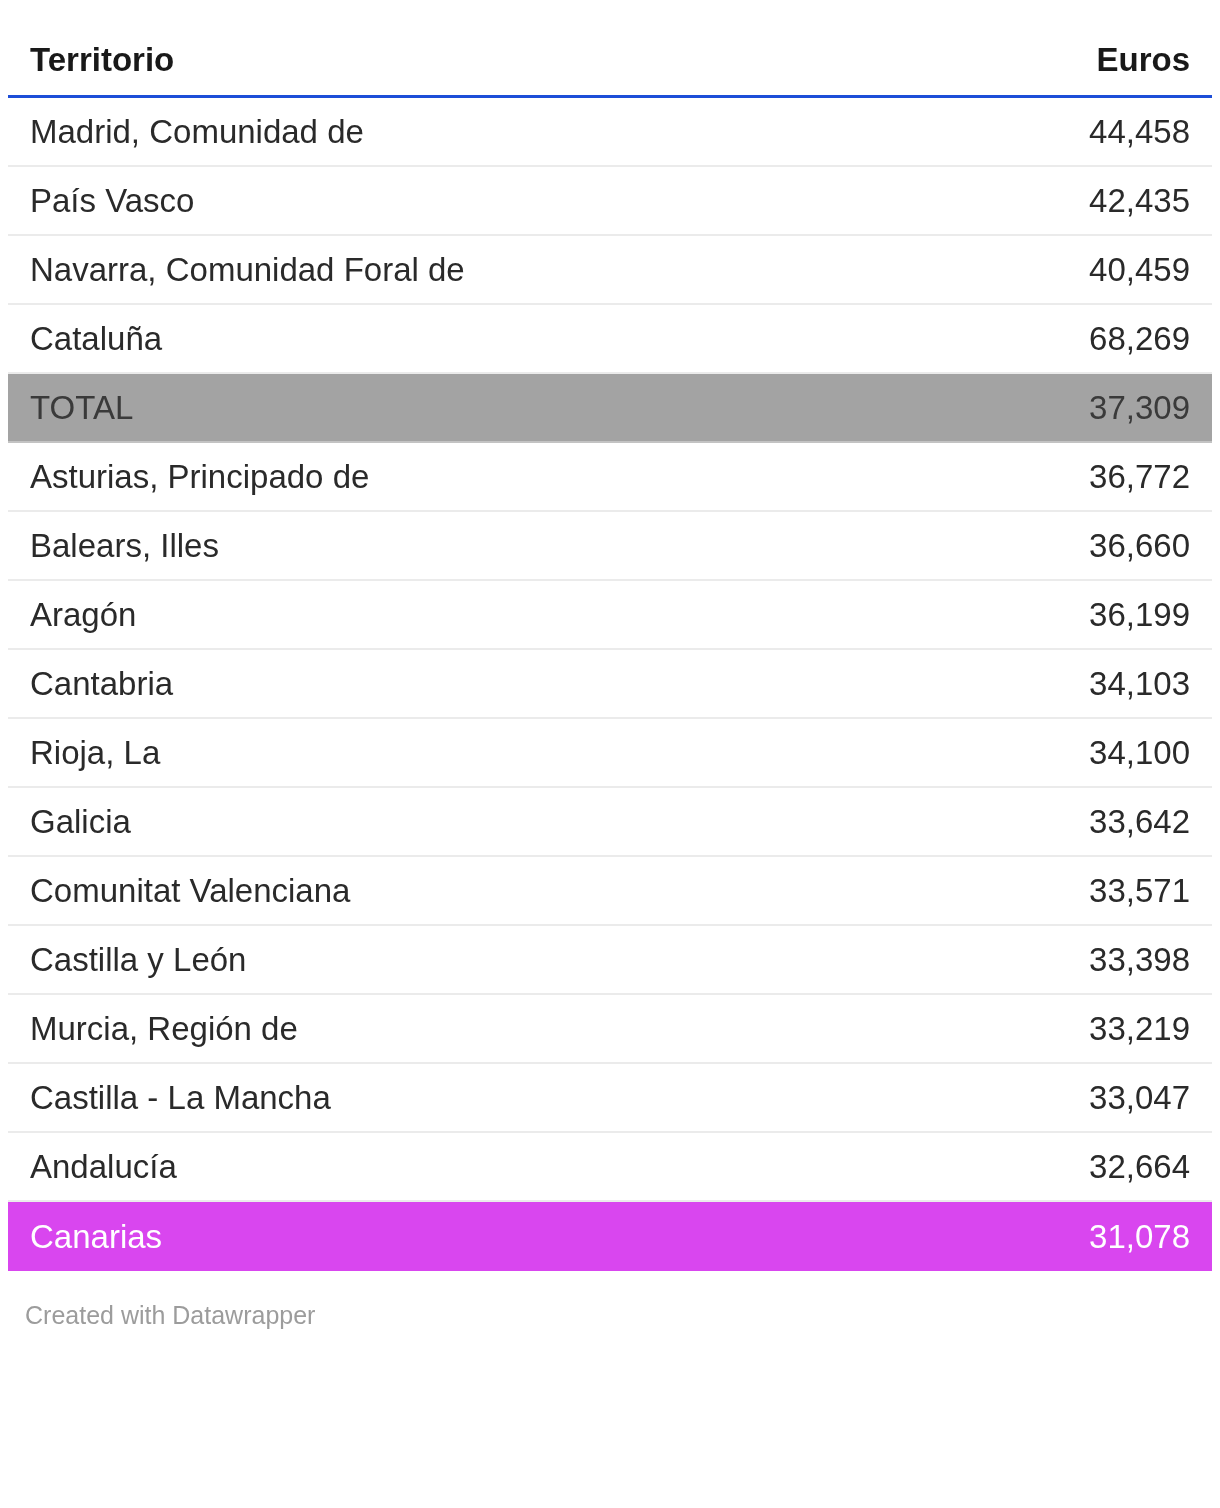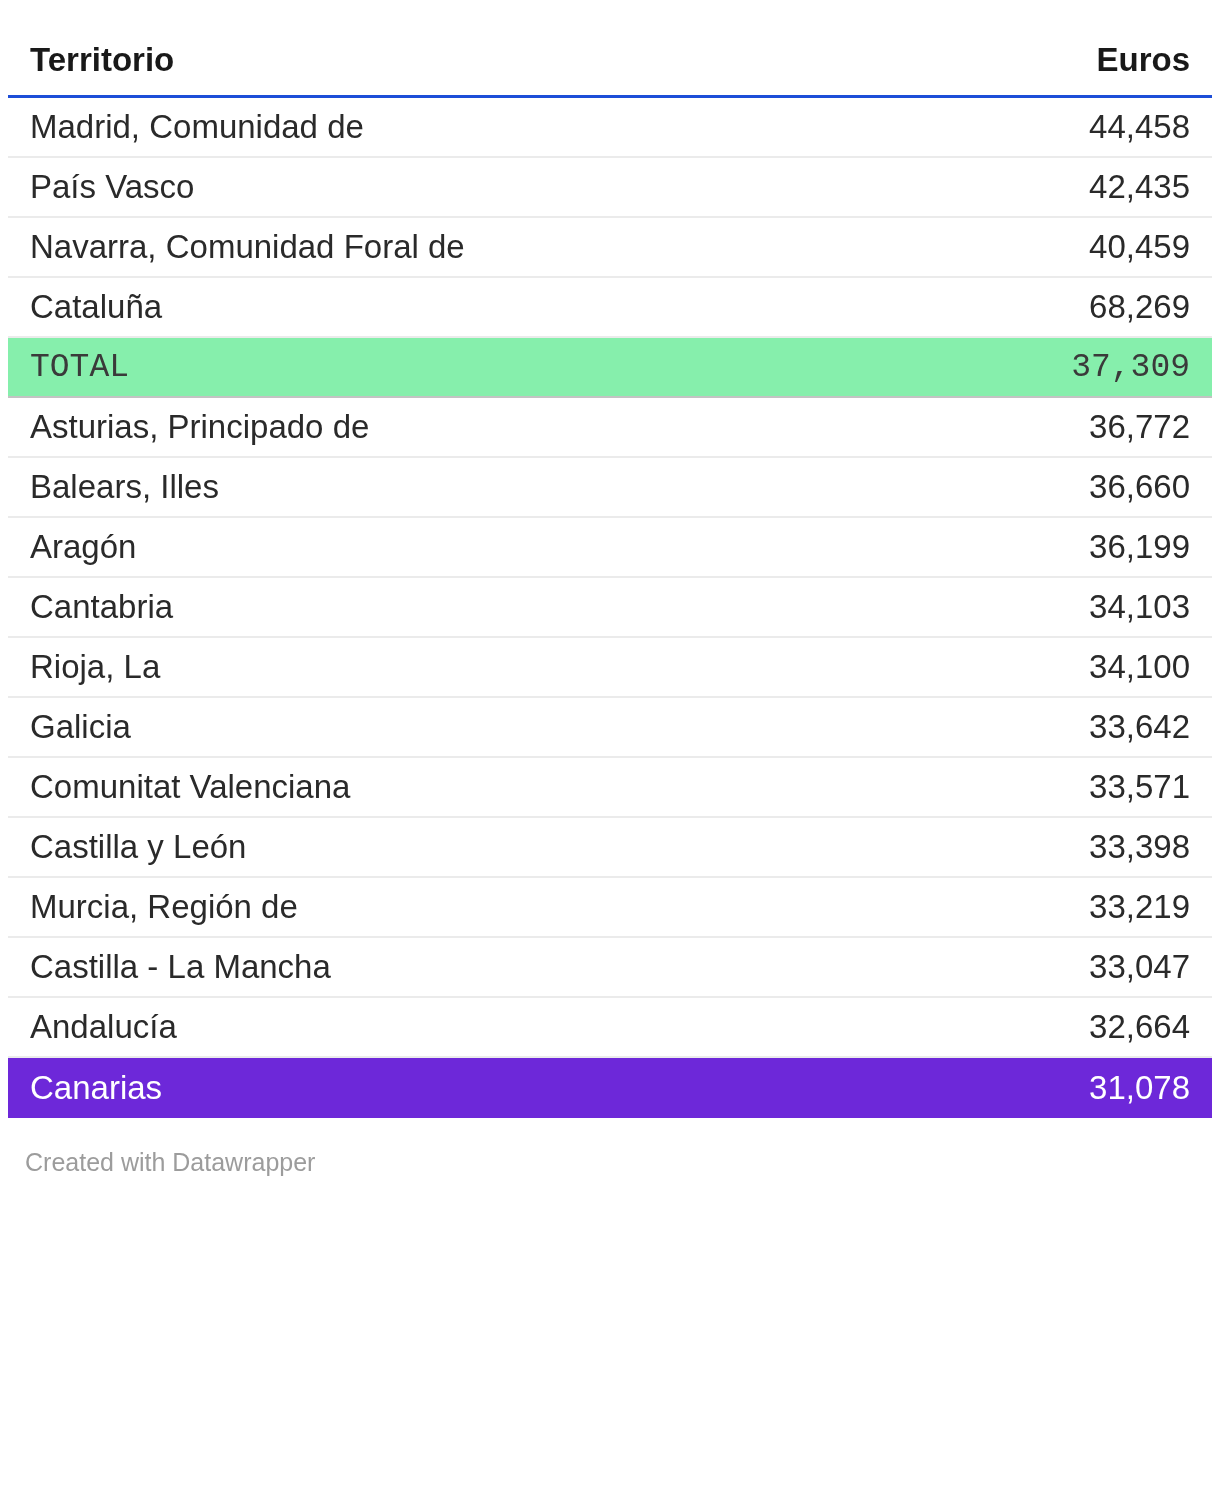--- a/index.html
+++ b/index.html
@@ -24,41 +24,40 @@
     justify-content: space-between;
     align-items: center;
     padding: 0 22px;
     box-sizing: border-box;
     border-bottom: 3px solid #1d4ed8;
     font-size: 33px;
     font-weight: bold;
     color: #191919;
   }
   .row {
-    height: 60px;
+    height: 69px;
     display: flex;
     justify-content: space-between;
     align-items: center;
     padding: 0 22px;
     box-sizing: border-box;
     border-bottom: 2px solid #ebebeb;
     font-size: 33px;
     color: #2a2a2a;
   }
   .row:last-child {
     border-bottom: none;
   }
   .row--total {
-    background: #86efac;
+    background: #a3a3a3;
     border-bottom-color: #c3c3c3;
     color: #3a3a3a;
-    font-family: Liberation Mono, monospace;
   }
   .row--accent {
-    background: #6d28d9;
+    background: #d946ef;
     border-bottom-color: #18a1cd;
     color: #ffffff;
   }
   .cell-territory {
     text-align: left;
     white-space: nowrap;
   }
   .cell-value {
     text-align: right;
     white-space: nowrap;

